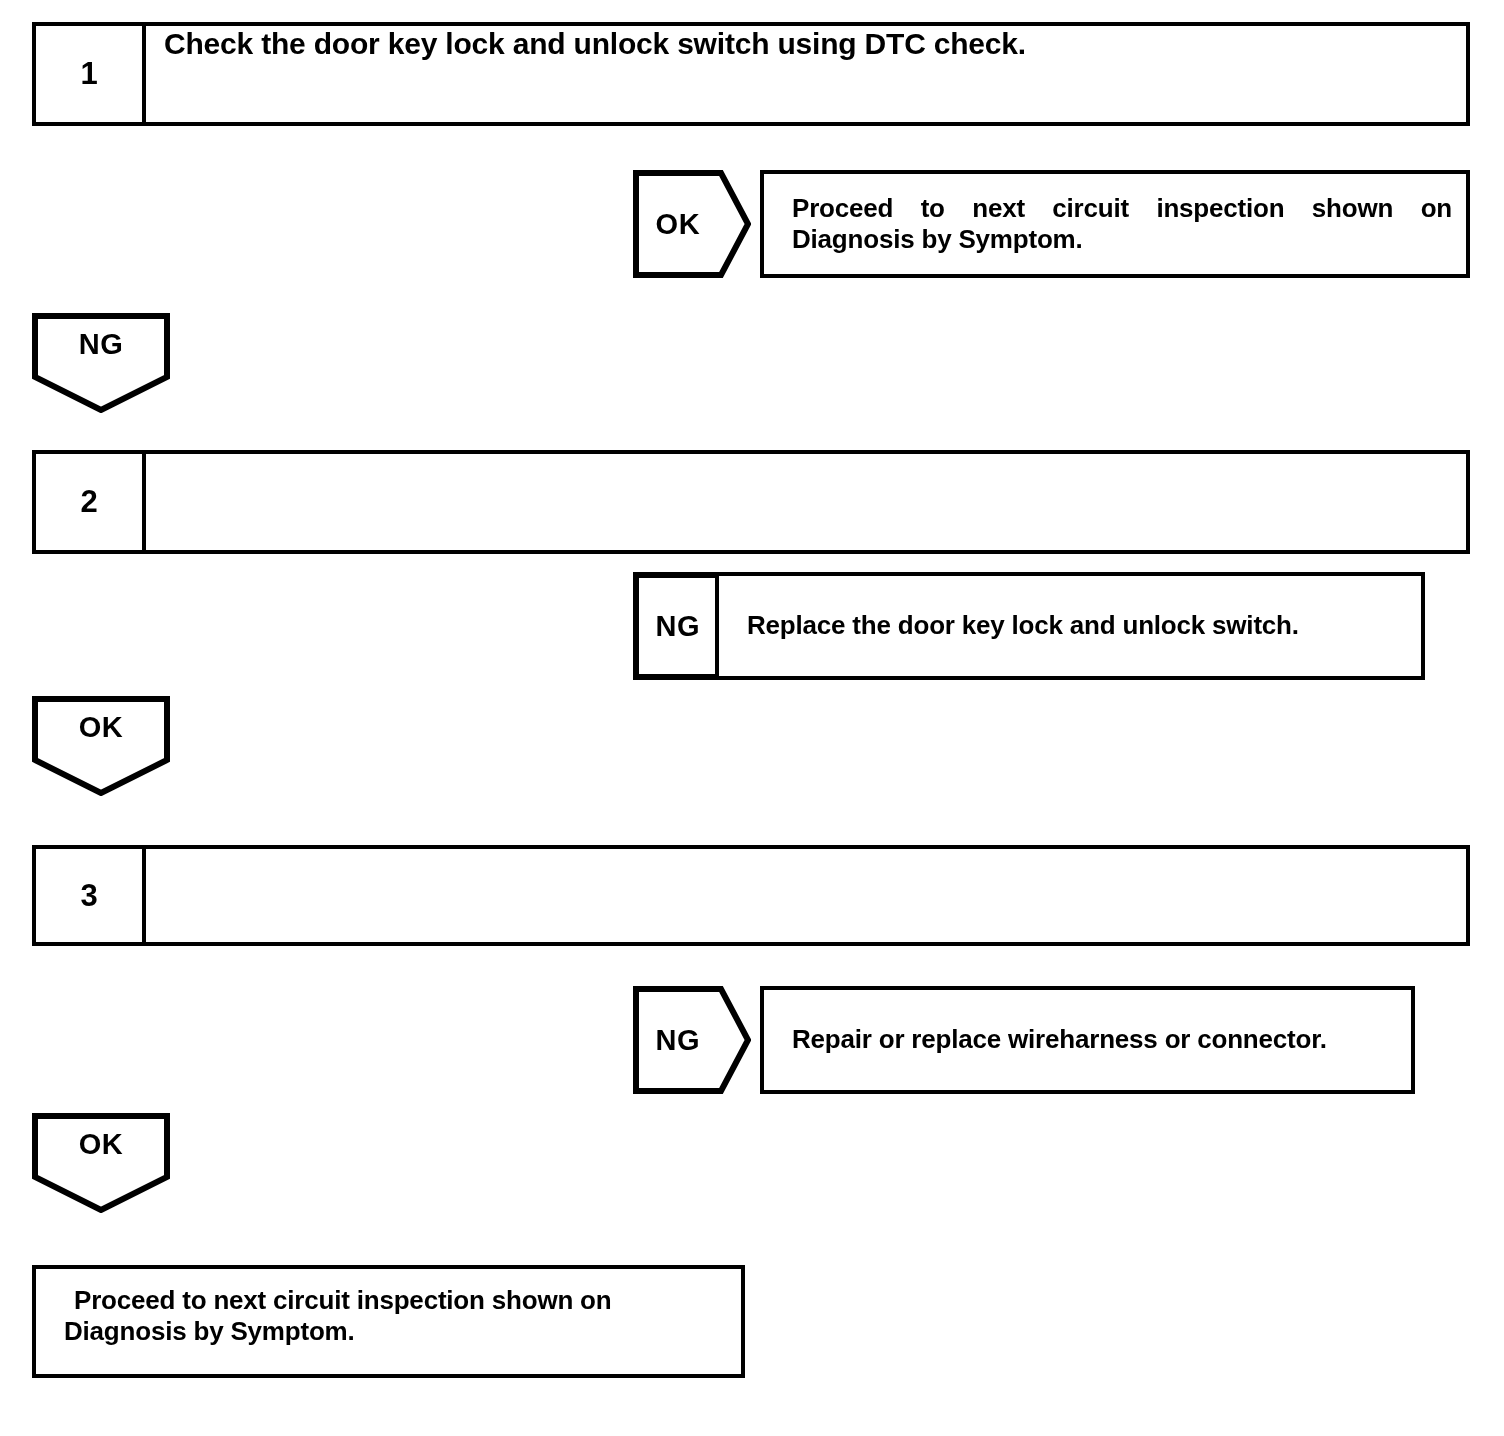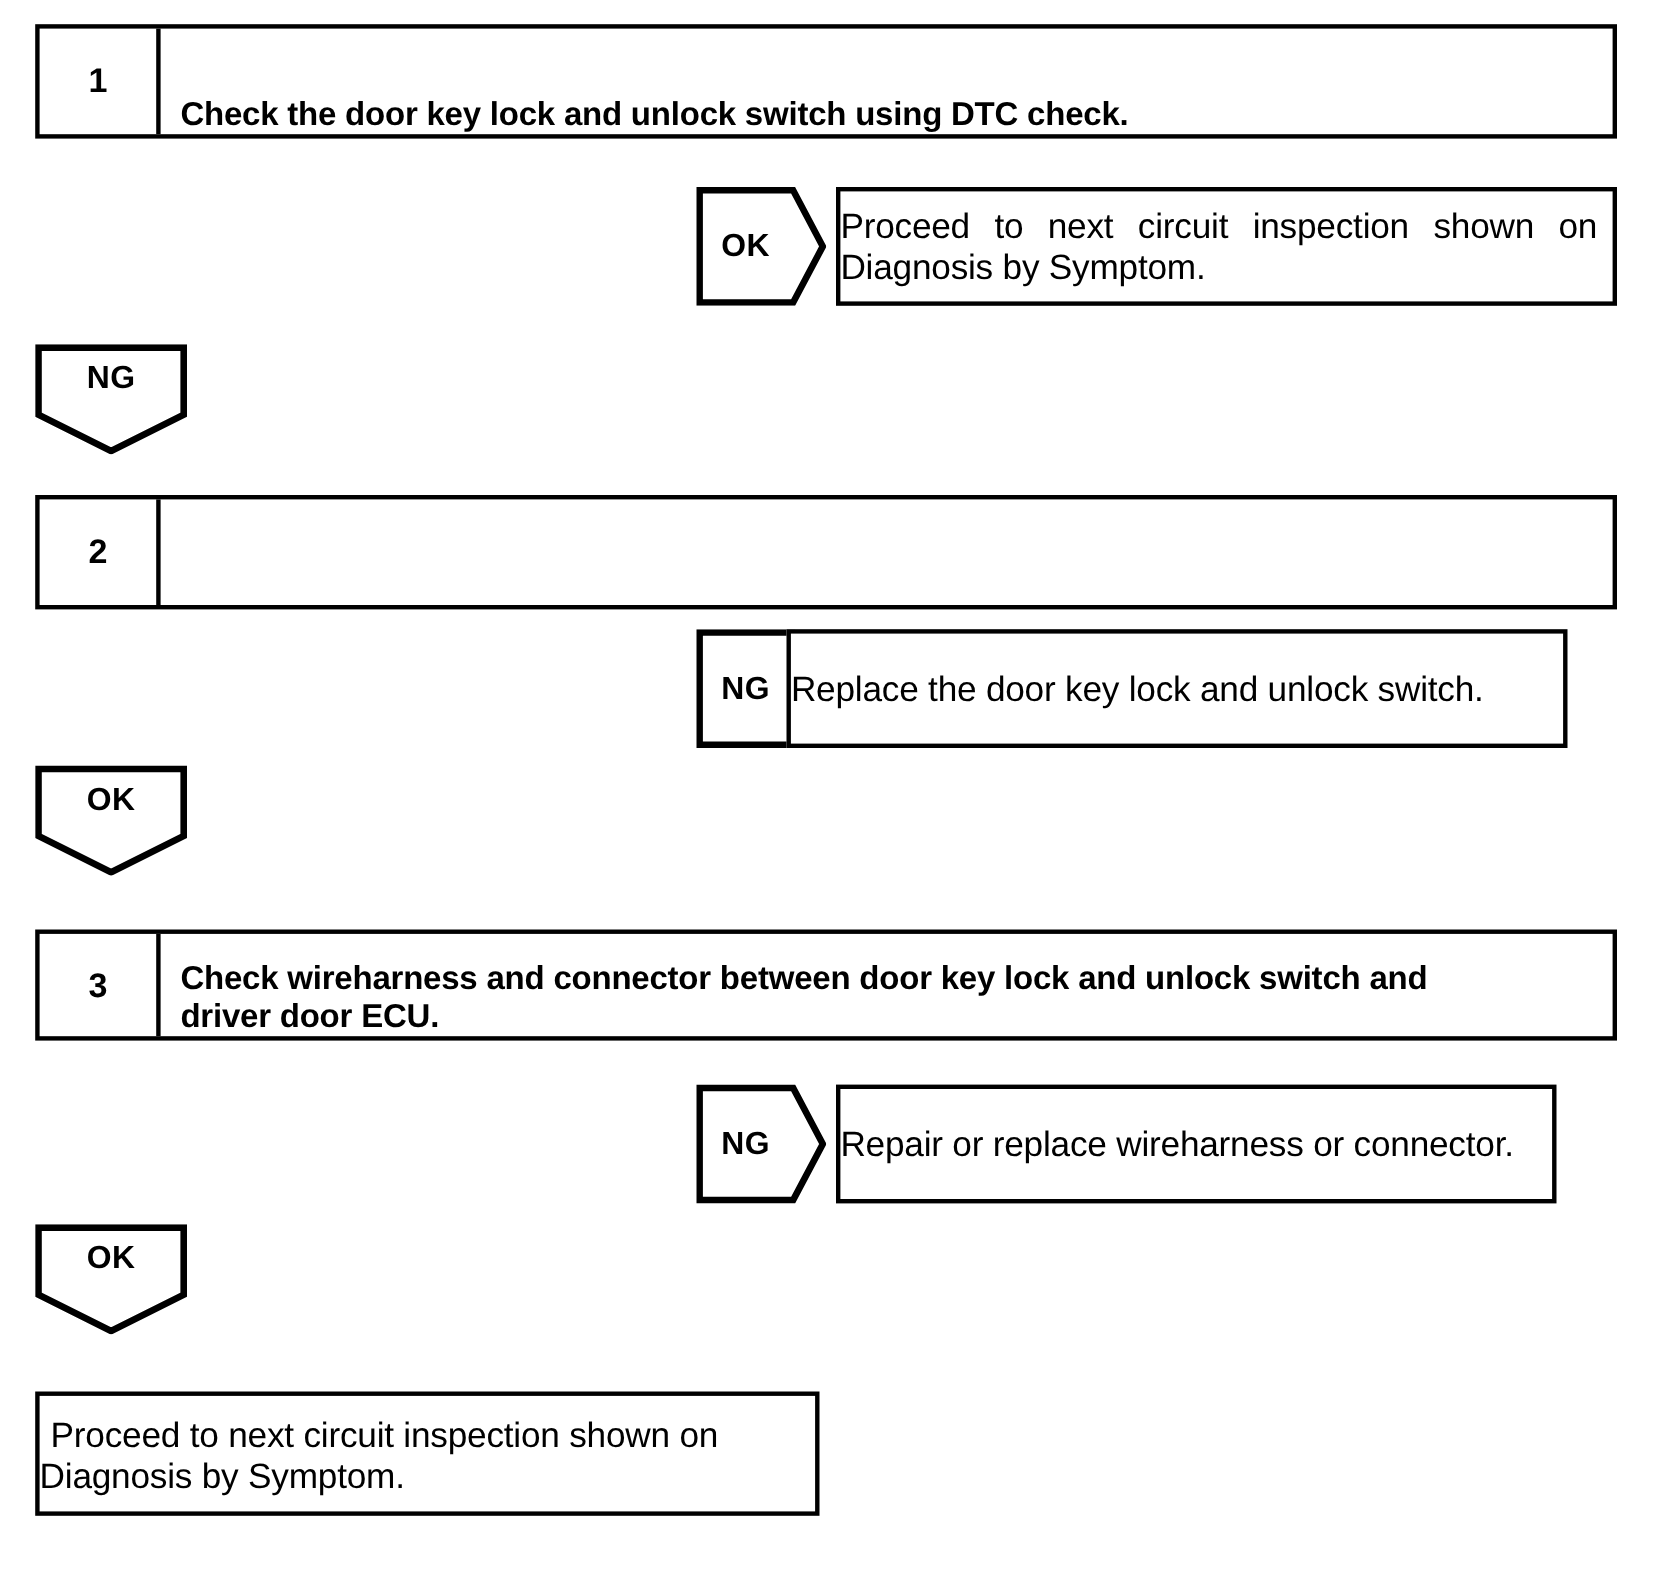--- a/index.html
+++ b/index.html
@@ -42,21 +42,21 @@
     align-items: center;
     justify-content: center;
     font-size: 31px;
     font-weight: bold;
     letter-spacing: 0px;
   }
   .step-text {
     flex: 1 1 auto;
     box-sizing: border-box;
     display: flex;
-    align-items: flex-end;
+    align-items: flex-start;
     padding-left: 18px;
     padding-right: 14px;
   }
   .step-text span {
     display: block;
     font-size: 30px;
     font-weight: bold;
     line-height: 1.17;
     letter-spacing: -0.2px;
     white-space: pre-line;
@@ -66,25 +66,25 @@
   .result-box {
     position: absolute;
     border: 4px solid #000;
     background: #fff;
     box-sizing: border-box;
     display: flex;
     align-items: center;
   }
   .result-box .rtext {
     display: block;
-    font-size: 32px;
-    font-weight: normal;
+    font-size: 26px;
+    font-weight: bold;
     line-height: 1.2;
     letter-spacing: -0.2px;
-    padding-left: 0;
+    padding-left: 28px;
     padding-right: 14px;
     white-space: pre-line;
   }
   .justified .rtext {
     text-align: justify;
     text-align-last: left;
     width: 100%;
     box-sizing: border-box;
   }
   .justified .rtext .ln1 {
@@ -195,24 +195,20 @@
     <svg viewBox="0 0 138 100" preserveAspectRatio="none" aria-hidden="true">
       <polygon points="3,3 135,3 135,64 69,97 3,64" fill="#ffffff" stroke="#000000" stroke-width="6" stroke-linejoin="miter"></polygon>
     </svg>
     <div class="alabel">OK</div>
   </div>
 
   <div class="step-row" style="left:32px; top:845px; width:1438px; height:101px;">
     <div class="step-num">
       <span>3</span>
     </div>
-    <div class="step-text">
-      <span>Check wireharness and connector between door key lock and unlock switch and
-driver door ECU.</span>
-    </div>
   </div>
 
   <div class="arrow-right" style="left:633px; top:986px; width:118px; height:108px;">
     <svg viewBox="0 0 118 108" preserveAspectRatio="none" aria-hidden="true">
       <polygon points="3,3 88,3 115,54 88,105 3,105" fill="#ffffff" stroke="#000000" stroke-width="6" stroke-linejoin="miter"></polygon>
     </svg>
     <div class="alabel">NG</div>
   </div>
 
   <div class="result-box" style="left:760px; top:986px; width:655px; height:108px;text-align:center;">

